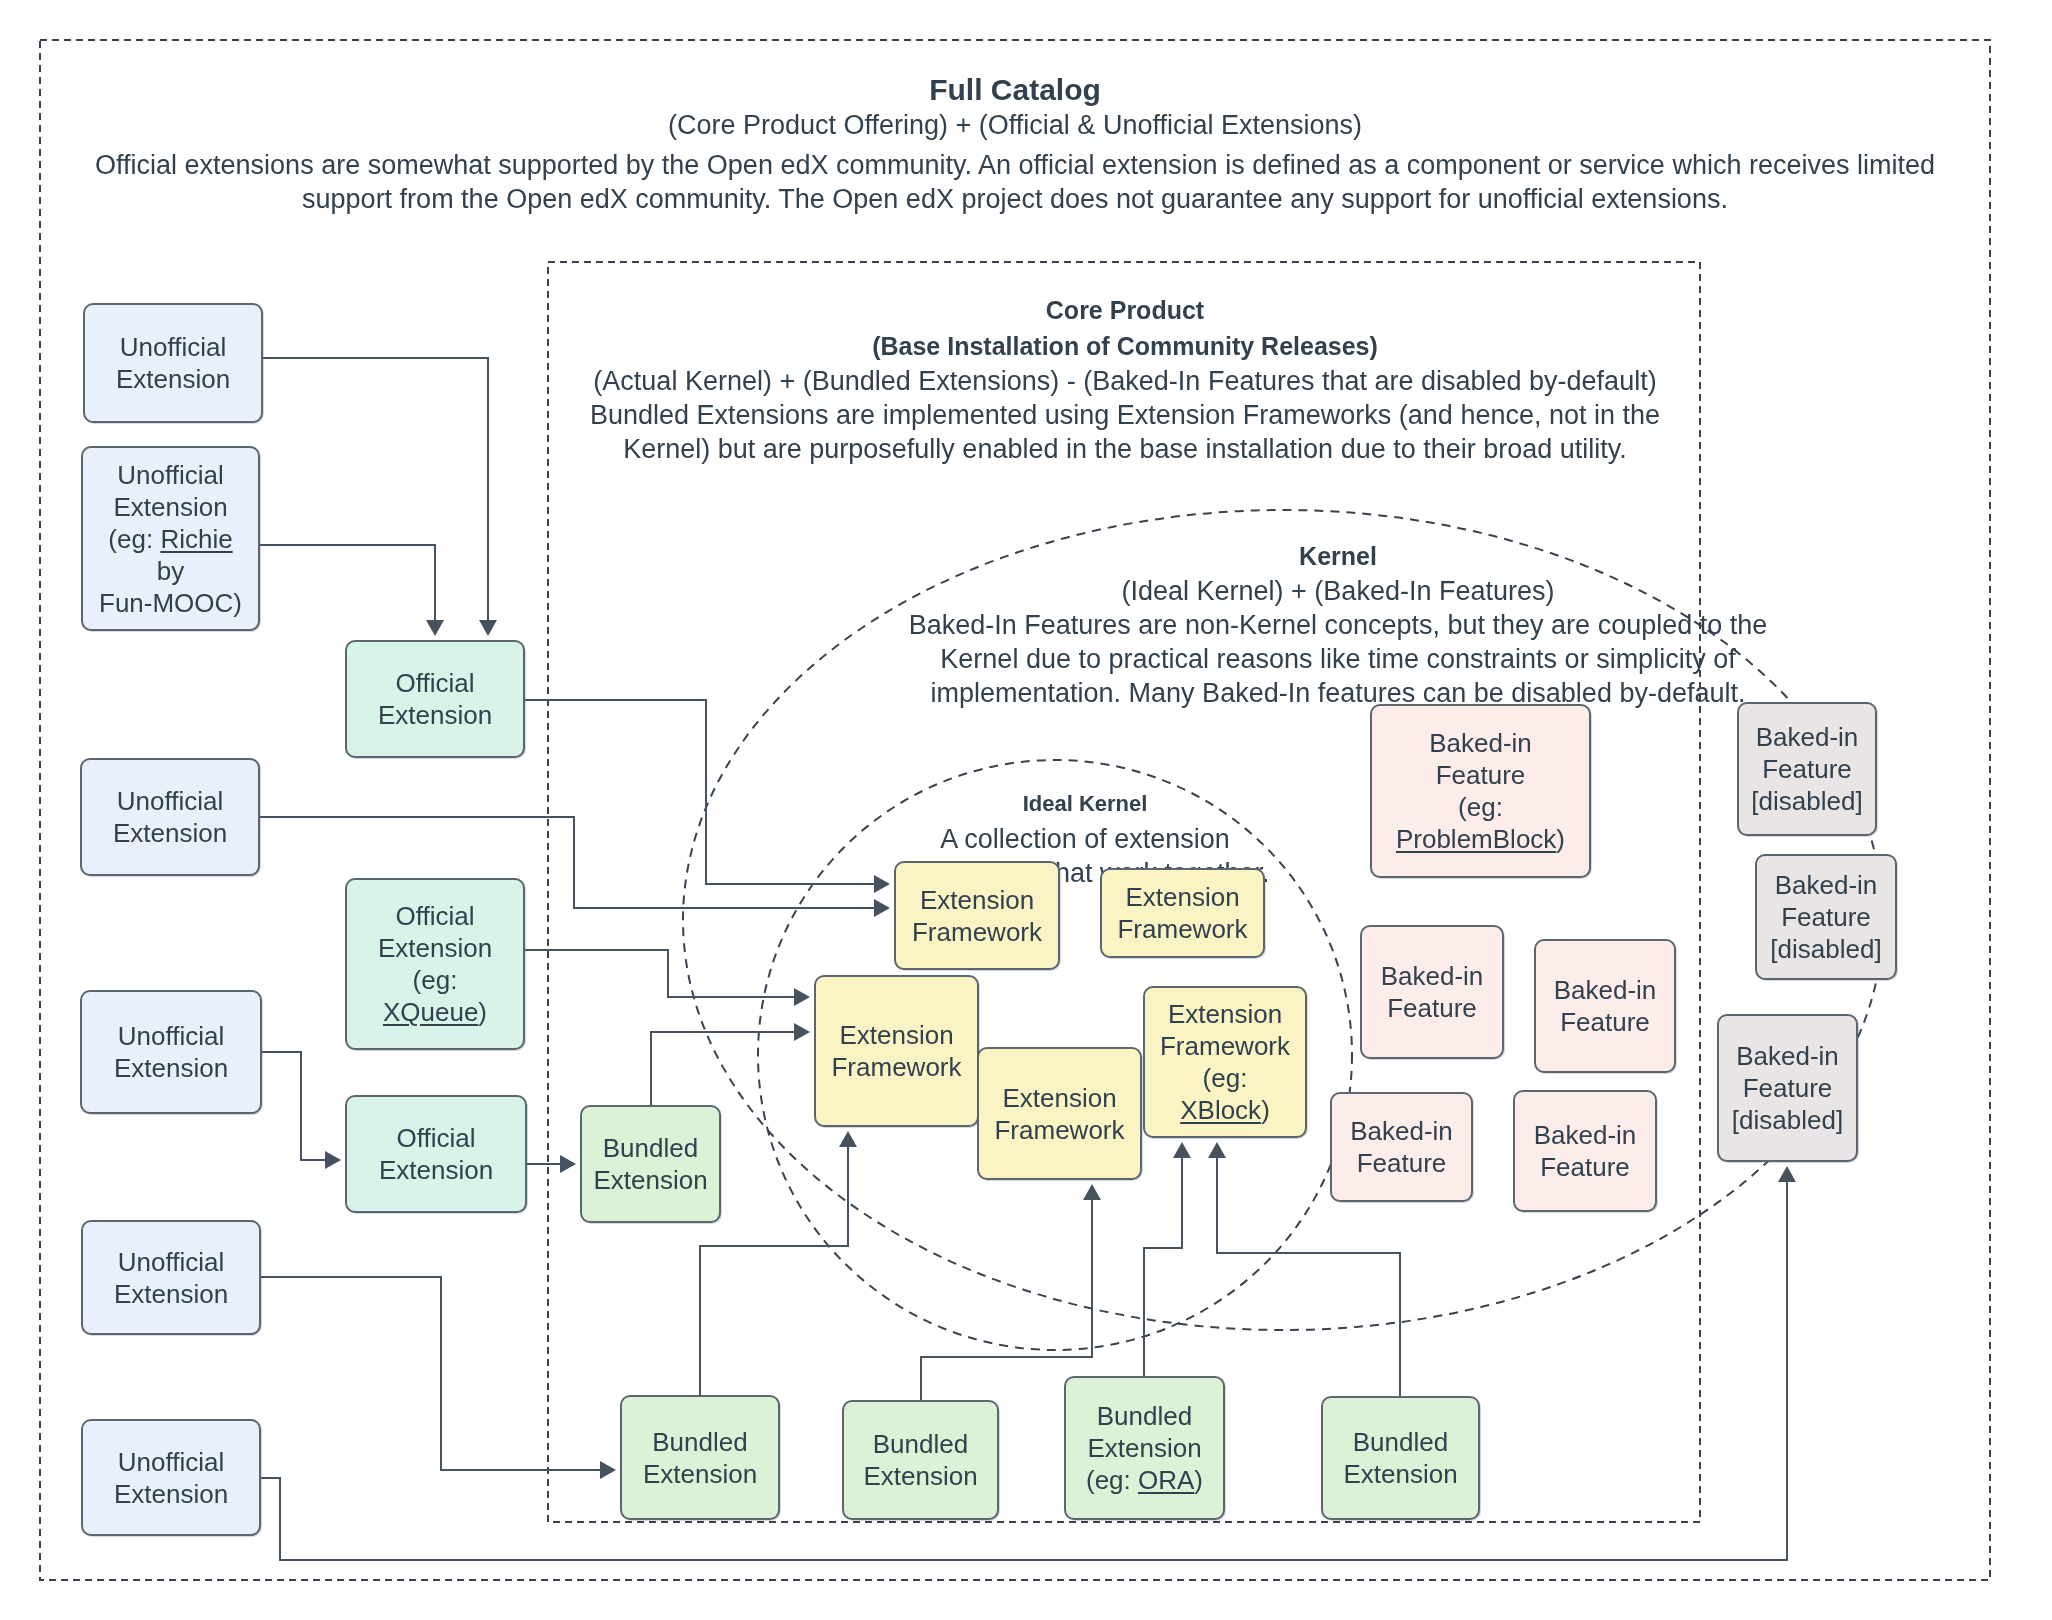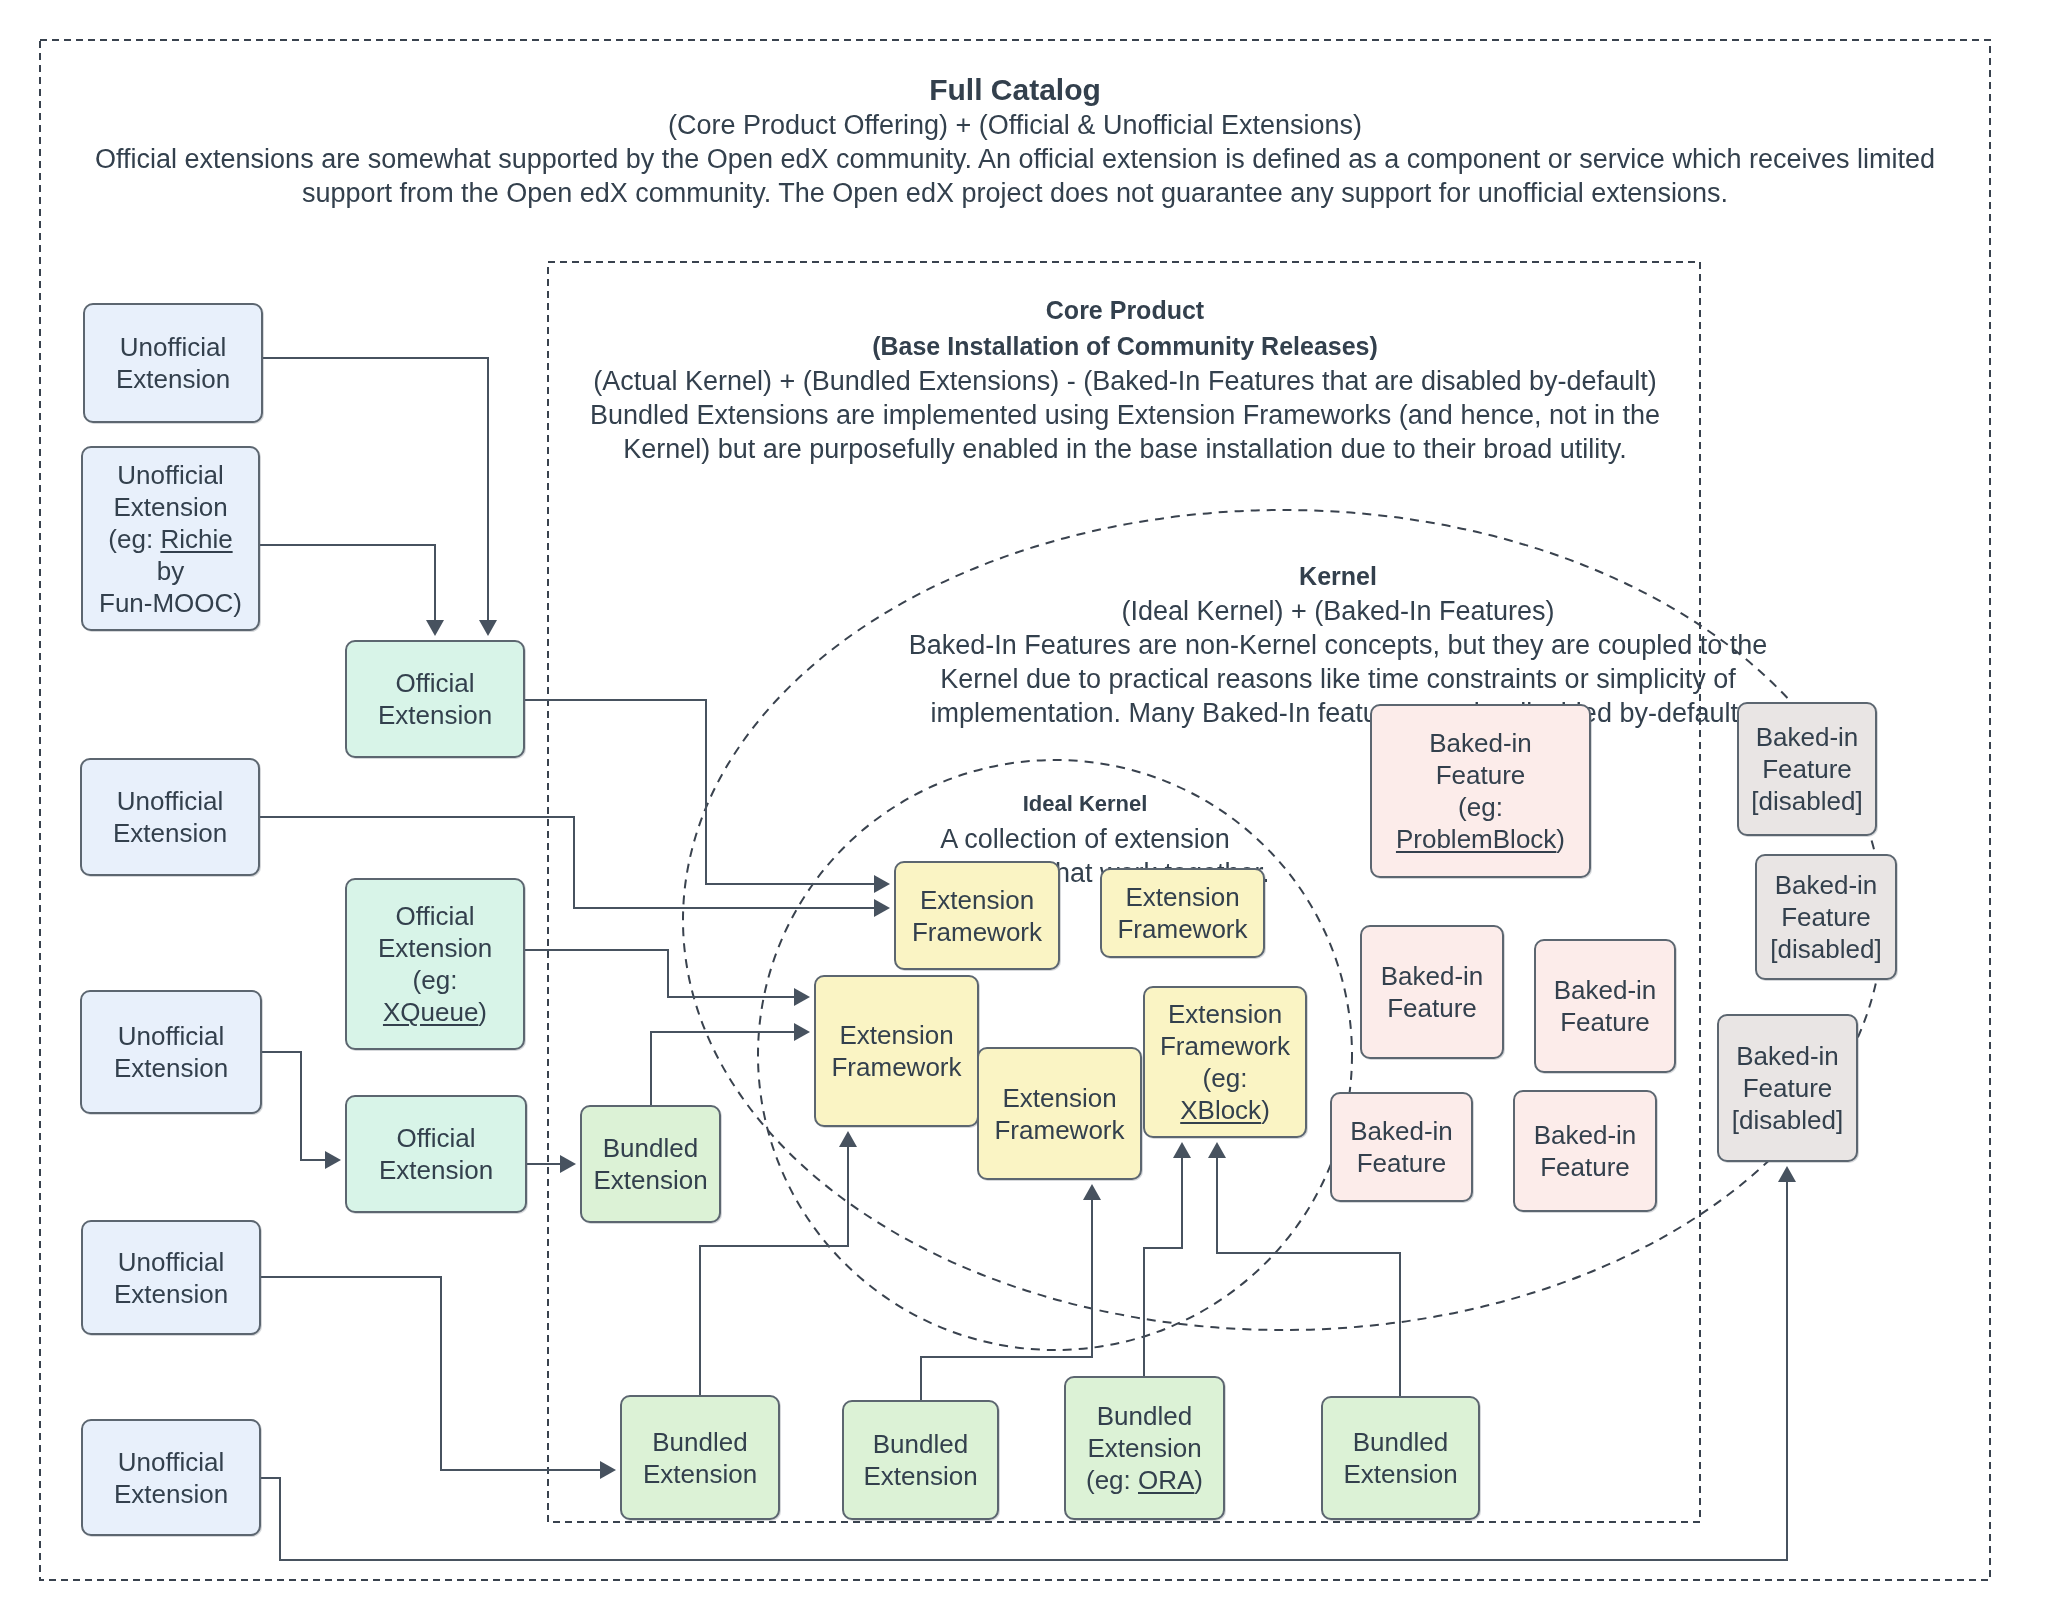--- a/index.html
+++ b/index.html
@@ -52,31 +52,31 @@
         <polyline points="921,1400 921,1357 1092,1357 1092,1186" marker-end="url(#arrow)"></polyline>
         <polyline points="1144,1376 1144,1248 1182,1248 1182,1144" marker-end="url(#arrow)"></polyline>
         <polyline points="1400,1396 1400,1253 1217,1253 1217,1144" marker-end="url(#arrow)"></polyline>
         <polyline points="261,1478 280,1478 280,1560 1787,1560 1787,1168" marker-end="url(#arrow)"></polyline>
       </g>
   </svg>
 
   <div class="head" style="left:40px;top:72px;width:1950px;">
     <div class="t1">Full Catalog</div>
     <div class="sub">(Core Product Offering) + (Official &amp; Unofficial Extensions)</div>
-    <div class="body" style="width:1914px;margin:0 auto;">Official extensions are somewhat supported by the Open edX community. An official extension is defined as a component or service which receives limited support from the Open edX community. The Open edX project does not guarantee any support for unofficial extensions.</div>
+    <div class="body" style="width:1914px;margin:6px auto;">Official extensions are somewhat supported by the Open edX community. An official extension is defined as a component or service which receives limited support from the Open edX community. The Open edX project does not guarantee any support for unofficial extensions.</div>
   </div>
 
   <div class="head" style="left:560px;top:292px;width:1130px;">
     <div class="t1b">Core Product</div>
     <div class="t1b">(Base Installation of Community Releases)</div>
     <div class="sub">(Actual Kernel) + (Bundled Extensions) - (Baked-In Features that are disabled by-default)</div>
     <div class="body" style="width:1080px;margin:0 auto;">Bundled Extensions are implemented using Extension Frameworks (and hence, not in the Kernel) but are purposefully enabled in the base installation due to their broad utility.</div>
   </div>
 
-  <div class="head" style="left:858px;top:558px;width:960px;">
+  <div class="head" style="left:858px;top:538px;width:960px;">
     <div class="t1b">Kernel</div>
     <div class="sub">(Ideal Kernel) + (Baked-In Features)</div>
     <div class="body" style="width:910px;margin:0 auto;">Baked-In Features are non-Kernel concepts, but they are coupled to the Kernel due to practical reasons like time constraints or simplicity of implementation. Many Baked-In features can be disabled by-default.</div>
   </div>
 
   <div class="head" style="left:880px;top:786px;width:410px;">
     <div class="t1b" style="font-size:22px;">Ideal Kernel</div>
     <div class="body" style="width:400px;margin:0 auto;">A collection of extension frameworks that work together.</div>
   </div>
 

